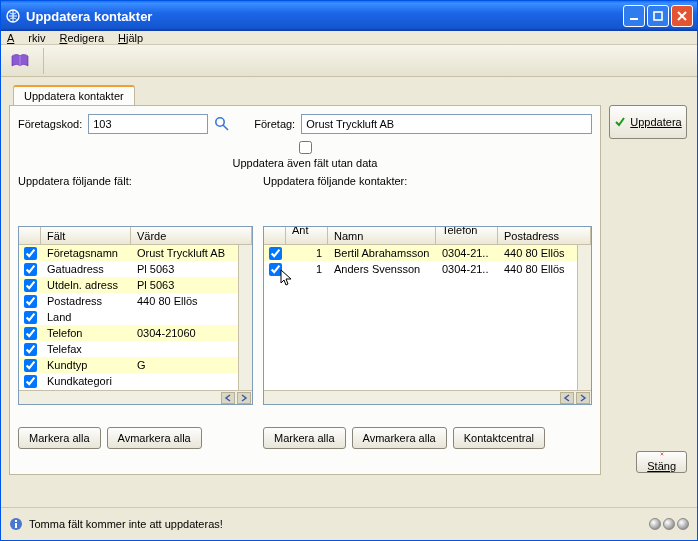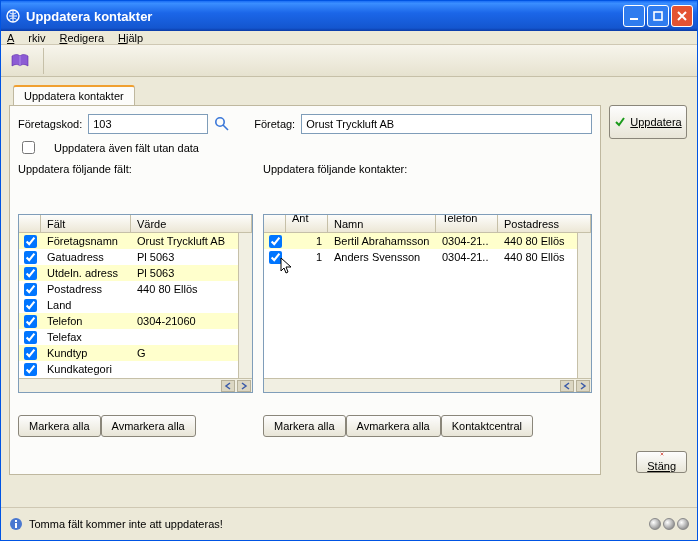--- a/index.html
+++ b/index.html
@@ -110,21 +110,21 @@
     border:1px solid #7f9db9;
     background:#fff;
     padding:1px 4px;
     font:inherit;
   }
   .search-icon {
     width:16px;height:16px;
     cursor:pointer;
     display:inline-flex;align-items:center;justify-content:center;
   }
-  .chk-row { display:flex; align-items:center; gap:16px; margin:4px 0 6px; }
+  .chk-row { display:flex; align-items:center; gap:0; margin:4px 0 6px;flex-direction:column; }
   .two-col {
     display:flex; gap:10px;
     height: calc(100% - 78px);
   }
   .col { flex:1; display:flex; flex-direction:column; min-width:0;}
   .section-label { margin-bottom:3px; }
   .grid-wrap {
     flex:1;
     border:1px solid #7f9db9;
     background:#fff;
@@ -172,21 +172,21 @@
   .btn {
     height:22px;
     background:linear-gradient(#fdfdfd,#e8e5d7);
     border:1px solid #8a867a;
     border-radius:3px;
     padding:0 10px;
     font:inherit;
     cursor:pointer;
     display:inline-flex; align-items:center; gap:4px;
   }
-  .btm-buttons { display:flex; margin-top:22px; }
+  .btm-buttons { display:flex; gap:6px; margin-top:22px; }
   .right-panel {
     position:absolute; top:28px; right:10px; width:78px;
     display:flex; flex-direction:column; gap:6px;
   }
   .right-panel .btn{ width:100%; justify-content:center; padding:16px 4px; text-decoration:underline;}
   .statusbar {
     height:22px;
     background:#ece9d8;
     border-top:1px solid #cfc8b3;
     display:flex; align-items:center;

